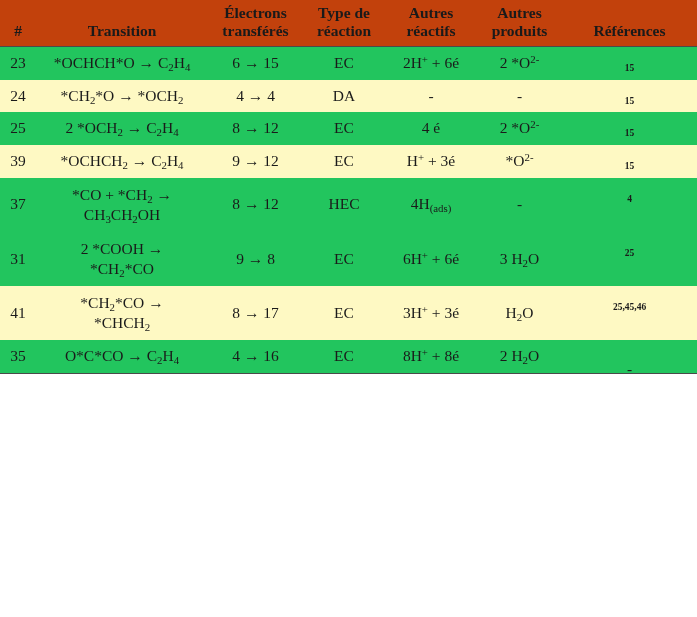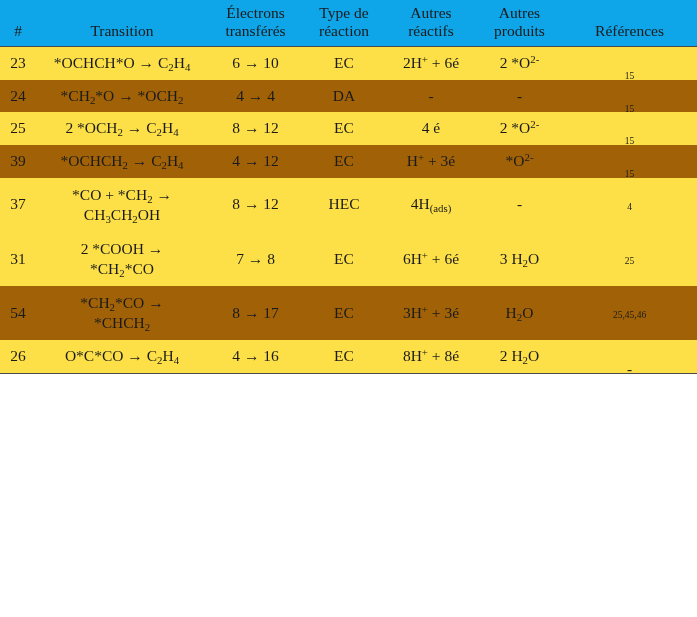--- a/index.html
+++ b/index.html
@@ -29,66 +29,67 @@
   col.c-num   { width: 36px; }
   col.c-tr    { width: 172px; }
   col.c-el    { width: 95px; }
   col.c-ty    { width: 82px; }
   col.c-re    { width: 92px; }
   col.c-pr    { width: 85px; }
   col.c-ref   { width: 135px; }
 
   
   thead th {
-    font-weight: normal;
+    font-weight: bold;
     font-size: 15.5px;
     line-height: 1.17;
     text-align: center;
     vertical-align: bottom;
     padding: 4px 2px 6px 2px;
     border-bottom: 1.6px solid #4a4a4a;
-    background: #0ea5e9;
+    background: #c2410c;
     color: #1a1a1a;
   }
   thead th.num-head {
     vertical-align: bottom;
   }
 
   
   tbody td {
     font-size: 15.5px;
     line-height: 1.2;
     text-align: center;
     vertical-align: middle;
     padding: 7px 2px;
     border: none;
     color: #1a1a1a;
   }
   tbody tr.stripe td {
-    background: #a16207;
+    background: #fef9c3;
   }
   tbody tr.plain td {
-    background: #fde047;
+    background: #22c55e;
   }
   tbody td.num-cell {
     text-align: center;
   }
   tbody tr:last-child td {
     border-bottom: 1.6px solid #4a4a4a;
   }
   .ref-cell {
     vertical-align: top !important;
     padding-top: 6px !important;
   }
   .ref-sup {
     font-size: 9.5px;
     line-height: 1;
     display: inline-block;
     position: relative;
-    top: 12px;
+    top: 4px;
+    font-weight: bold;
   }
   .ref-dash {
     font-size: 15.5px;
     display: inline-block;
     position: relative;
     top: 14px;
   }
   sub { font-size: 0.70em; line-height: 0; vertical-align: -0.27em; }
   sup { font-size: 0.70em; line-height: 0; vertical-align: 0.42em; }
   .two-line { line-height: 1.3; }
@@ -115,21 +116,21 @@
         <th><span>Type de</span><br><span>réaction</span></th>
         <th><span>Autres</span><br><span>réactifs</span></th>
         <th><span>Autres</span><br><span>produits</span></th>
         <th>Références</th>
       </tr>
     </thead>
     <tbody>
         <tr class="plain">
           <td class="num-cell">23</td>
           <td>*OCHCH*O → C<sub>2</sub>H<sub>4</sub></td>
-          <td>6 → 10</td>
+          <td>6 → 15</td>
           <td>EC</td>
           <td>2H<sup>+</sup> + 6é</td>
           <td>2 *O<sup>2-</sup></td>
           <td class="ref-cell"><span class="ref-sup">15</span></td>
         </tr>
         <tr class="stripe">
           <td class="num-cell">24</td>
           <td>*CH<sub>2</sub>*O → *OCH<sub>2</sub></td>
           <td>4 → 4</td>
           <td>DA</td>
@@ -142,55 +143,55 @@
           <td>2 *OCH<sub>2</sub> → C<sub>2</sub>H<sub>4</sub></td>
           <td>8 → 12</td>
           <td>EC</td>
           <td>4 é</td>
           <td>2 *O<sup>2-</sup></td>
           <td class="ref-cell"><span class="ref-sup">15</span></td>
         </tr>
         <tr class="stripe">
           <td class="num-cell">39</td>
           <td>*OCHCH<sub>2</sub> → C<sub>2</sub>H<sub>4</sub></td>
-          <td>4 → 12</td>
+          <td>9 → 12</td>
           <td>EC</td>
           <td>H<sup>+</sup> + 3é</td>
           <td>*O<sup>2-</sup></td>
           <td class="ref-cell"><span class="ref-sup">15</span></td>
         </tr>
         <tr class="plain">
           <td class="num-cell">37</td>
           <td class="two-line">*CO + *CH<sub>2</sub> →<br>CH<sub>3</sub>CH<sub>2</sub>OH</td>
           <td>8 → 12</td>
           <td>HEC</td>
           <td>4H<sub>(ads)</sub></td>
           <td>-</td>
           <td class="ref-cell"><span class="ref-sup">4</span></td>
         </tr>
         <tr class="plain">
           <td class="num-cell">31</td>
           <td class="two-line">2 *COOH →<br>*CH<sub>2</sub>*CO</td>
-          <td>7 → 8</td>
+          <td>9 → 8</td>
           <td>EC</td>
           <td>6H<sup>+</sup> + 6é</td>
           <td>3 H<sub>2</sub>O</td>
           <td class="ref-cell"><span class="ref-sup">25</span></td>
         </tr>
         <tr class="stripe">
-          <td class="num-cell">54</td>
+          <td class="num-cell">41</td>
           <td class="two-line">*CH<sub>2</sub>*CO →<br>*CHCH<sub>2</sub></td>
           <td>8 → 17</td>
           <td>EC</td>
           <td>3H<sup>+</sup> + 3é</td>
           <td>H<sub>2</sub>O</td>
           <td class="ref-cell"><span class="ref-sup">25,45,46</span></td>
         </tr>
         <tr class="plain">
-          <td class="num-cell">26</td>
+          <td class="num-cell">35</td>
           <td>O*C*CO → C<sub>2</sub>H<sub>4</sub></td>
           <td>4 → 16</td>
           <td>EC</td>
           <td>8H<sup>+</sup> + 8é</td>
           <td>2 H<sub>2</sub>O</td>
           <td class="ref-cell"><span class="ref-dash">-</span></td>
         </tr>
       </tbody>
   </table>
 </div>

